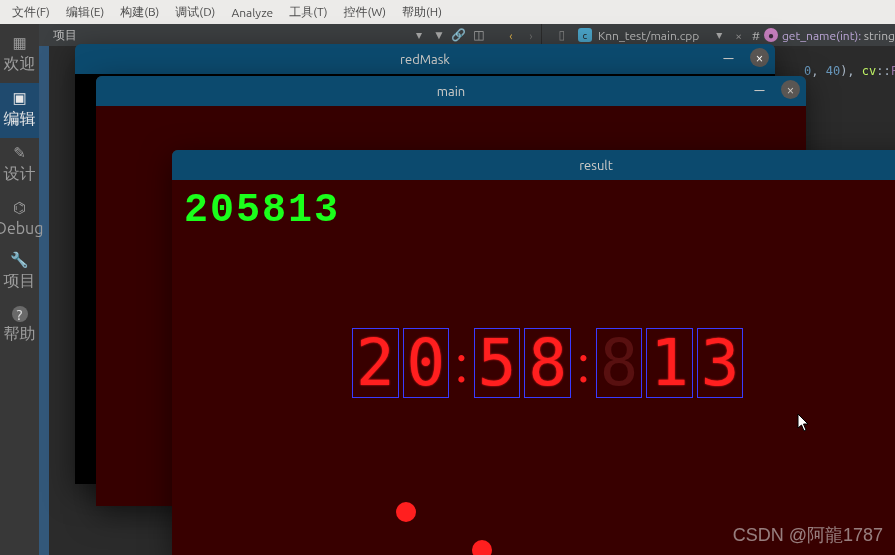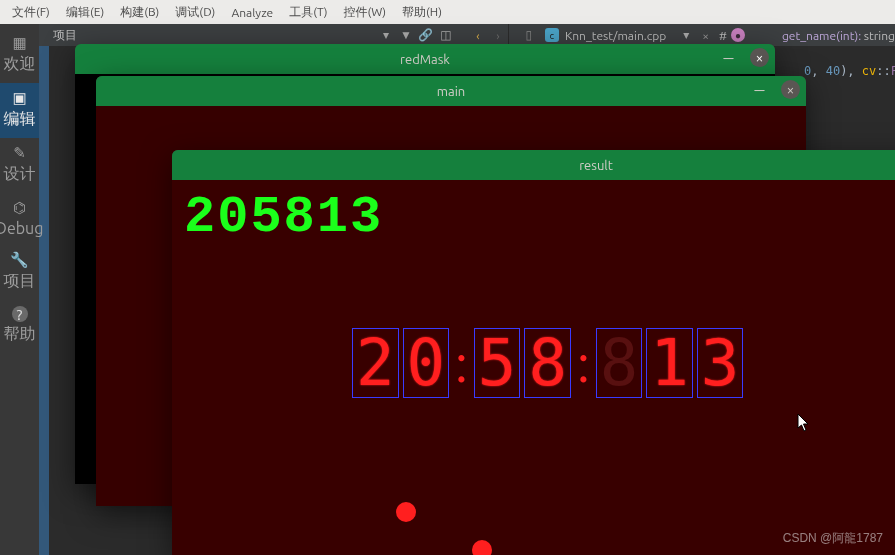--- a/index.html
+++ b/index.html
@@ -45,21 +45,21 @@
       border-left: 1px solid #2b2b2b;
     }
     .idestrip .pill {
       display: inline-flex; align-items: center; justify-content: center;
       height: 14px; width: 14px; border-radius: 3px;
       font-size: 10px;
     }
     .idestrip .pill.cyan { background: #4aa3c7; color: #1e1e1e; }
     .idestrip .close { color: #999; padding: 0 6px; }
     .idestrip .hash { color: #bbb; padding: 0 4px; }
-    .idestrip .method-sig { color: #bba5d6; margin-left: 33px; }
+    .idestrip .method-sig { color: #bba5d6; }
     .idestrip .method-sig .ret { color: #bbb; }
     .idestrip .method-ico {
       width: 14px; height: 14px; border-radius: 7px;
       background: #c77fbe; color: #3b2a3a;
       display: inline-flex; align-items: center; justify-content: center;
       font-size: 10px; margin-right: 4px;
     }
     .idestrip .left-group { display: flex; align-items: center; }
     .idestrip .right-group { display: flex; align-items: center; }
 
@@ -87,26 +87,26 @@
       background: #2b2b2b; z-index: 1;
     }
     .editor-bg .gutter { position: absolute; left: 0; top: 0; width: 10px; height: 100%; background: #33587a; }
     .editor-bg .code {
       position: absolute; left: 765px; top: 18px;
       font-family: "Consolas","DejaVu Sans Mono",monospace;
       font-size: 12px; color: #cc7832; white-space: nowrap;
     }
     .editor-bg .code .num { color: #6897bb; }
     .editor-bg .code .punct { color: #a9b7c6; }
-    .editor-bg .code .ns { color: #eab308; }
+    .editor-bg .code .ns { color: #bef264; }
 
     
     .cvwin { position: absolute; background: #3f3b39; border-radius: 6px 6px 0 0; box-shadow: 0 8px 30px rgba(0,0,0,0.5); }
     .cvwin .titlebar {
-      height: 30px; background: #15803d;
+      height: 30px; background: #0c4a6e;
       display: flex; align-items: center; justify-content: center;
       position: relative; border-radius: 6px 6px 0 0;
       color: #d2cec9; font-size: 13px;
     }
     .cvwin .titlebar .winctl {
       position: absolute; right: 6px; top: 4px;
       display: flex; gap: 12px;
     }
     .cvwin .titlebar .ctlbtn {
       width: 19px; height: 19px; display: flex; align-items: center; justify-content: center;
@@ -127,21 +127,21 @@
 
     
     #w-result { left: 172px; top: 150px; width: 848px; height: 405px; z-index: 7; }
     #w-result .titlebar .ctlbtn.closebtn { background: #e95420; }
     #w-result .content { background: #380000; }
 
     .ocr-text {
       position: absolute; left: 12px; top: 8px;
       font-family: "Courier New", monospace;
       font-weight: bold;
-      font-size: 52px; letter-spacing: 2px;
+      font-size: 40px; letter-spacing: 2px;
       color: #1bff1b;
     }
 
     .seg-clock {
       position: absolute; left: 180px; top: 148px;
       display: flex; align-items: center; gap: 4px;
     }
     .seg-clock .digit-box {
       border: 1px solid #3a3aff;
       padding: 2px 3px;
@@ -167,21 +167,21 @@
 
     
     .cursor-arrow {
       position: absolute; width: 14px; height: 20px; z-index: 50;
       pointer-events: none;
     }
 
     
     .watermark {
       position: absolute; right: 12px; bottom: 8px;
-      font-size: 12px; color: rgba(230,230,230,0.55);
+      font-size: 18px; color: rgba(230,230,230,0.55);
       font-family: "Microsoft YaHei","PingFang SC",sans-serif;
       z-index: 200;
     }
   </style>
 </head>
 <body>
 
 <div class="menubar">
   <span class="mi">文件(F)</span>
   <span class="mi">编辑(E)</span>

